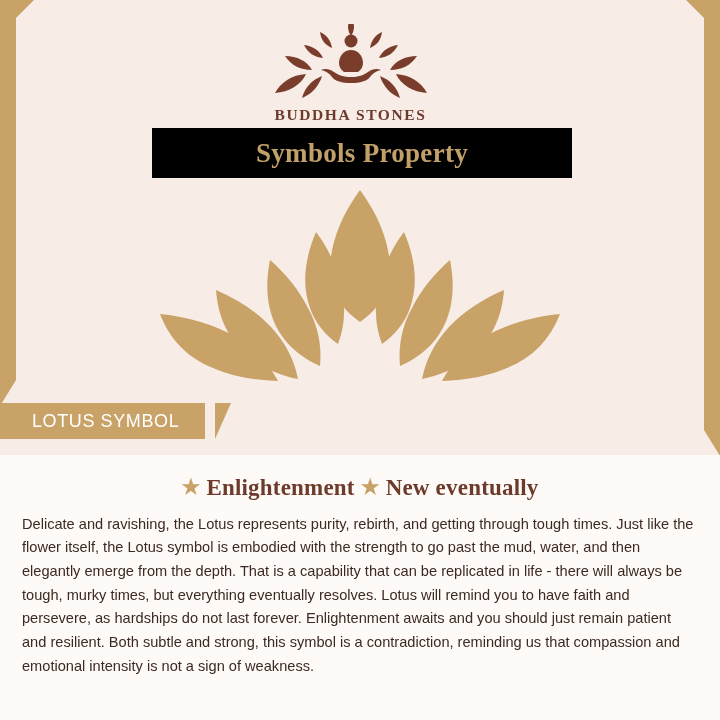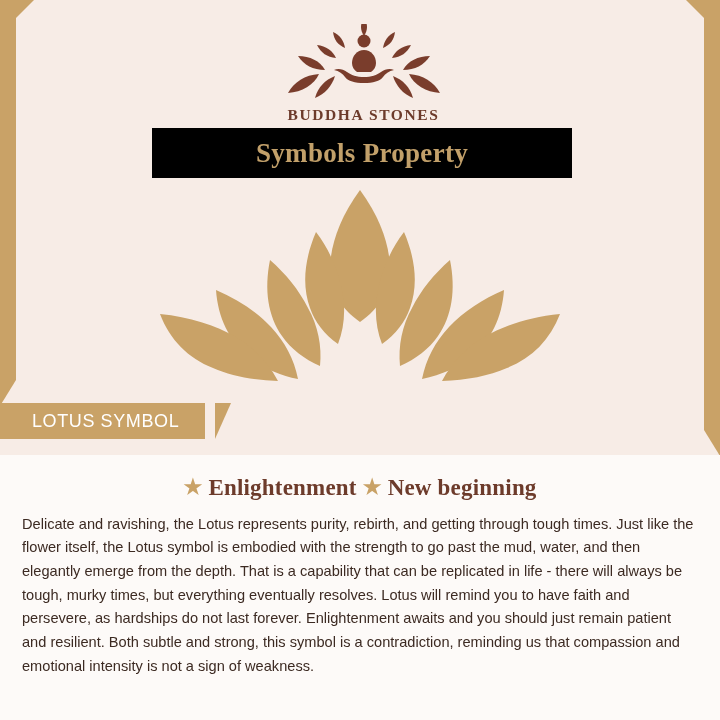--- a/index.html
+++ b/index.html
@@ -61,21 +61,21 @@
     top: 430px; right: 0;
     width: 0; height: 0;
     border-right: 16px solid #c9a267;
     border-bottom: 26px solid transparent;
   }
 
   
   .logo-wrap {
     position: absolute;
     top: 24px;
-    left: 13px;
+    left: 0;
     width: 701px;
     text-align: center;
   }
   .logo-mark {
     display: block;
     margin: 0 auto;
   }
   .brand-name {
     margin-top: 2px;
     font-family: "Liberation Serif", serif;
@@ -245,18 +245,18 @@
   <div class="ribbon">
     <span class="ribbon-text">LOTUS SYMBOL</span>
   </div>
   <div class="ribbon-tail"></div>
 
   <div class="text-panel">
     <div class="headline">
       <span class="star">★</span>
       <span class="word">Enlightenment</span>
       <span class="star">★</span>
-      <span class="word">New beginning</span>
+      <span class="word">New eventually</span>
     </div>
     <p class="body-copy">Delicate and ravishing, the Lotus represents purity, rebirth, and getting through tough times. Just like the flower itself, the Lotus symbol is embodied with the strength to go past the mud, water, and then elegantly emerge from the depth. That is a capability that can be replicated in life - there will always be tough, murky times, but everything eventually resolves. Lotus will remind you to have faith and persevere, as hardships do not last forever. Enlightenment awaits and you should just remain patient and resilient. Both subtle and strong, this symbol is a contradiction, reminding us that compassion and emotional intensity is not a sign of weakness.</p>
   </div>
 
 </div>
 
 </body></html>

